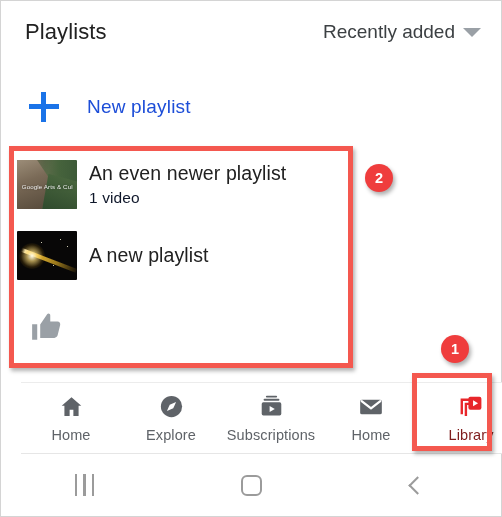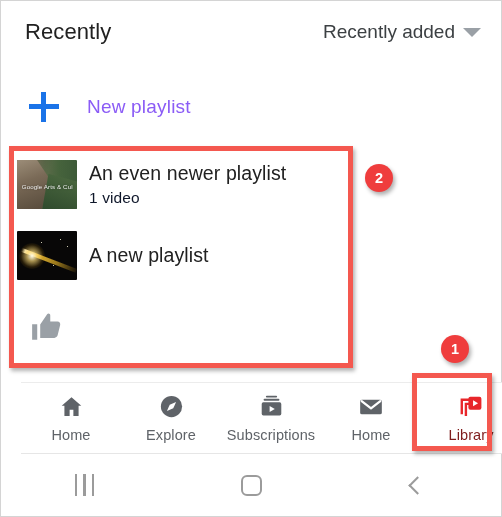--- a/index.html
+++ b/index.html
@@ -49,21 +49,21 @@
   .plus-wrap {
     width: 86px; display: flex; justify-content: center; align-items: center;
   }
   .plus-icon { position: relative; width: 30px; height: 30px; }
   .plus-icon::before, .plus-icon::after {
     content: ""; position: absolute; background: #1a73e8;
   }
   .plus-icon::before { left: 0; top: 12px; width: 30px; height: 5px; }
   .plus-icon::after  { top: 0; left: 12px; height: 30px; width: 5px; }
   .new-playlist-label {
-    font-size: 19px; color: #8b5cf6; letter-spacing: .2px;
+    font-size: 19px; color: #1d4ed8; letter-spacing: .2px;
   }
 
   
   .playlist-list {
     position: absolute; left: 0; top: 148px; width: 500px;
   }
   .playlist-item {
     display: flex; align-items: center;
     height: 71px; padding-left: 16px;
     cursor: pointer;
@@ -187,21 +187,21 @@
   }
   #badge-2 { left: 364px; top: 163px; }
   #badge-1 { left: 440px; top: 334px; }
 </style>
 </head>
 <body>
 
 <div id="screen">
 
   <div class="header">
-    <div class="page-title">Recently</div>
+    <div class="page-title">Playlists</div>
     <div class="sort-control">
       <span class="sort-label">Recently added</span>
       <span class="caret"></span>
     </div>
   </div>
 
   <div class="new-playlist">
     <span class="plus-wrap">
       <span class="plus-icon"></span>
     </span>

